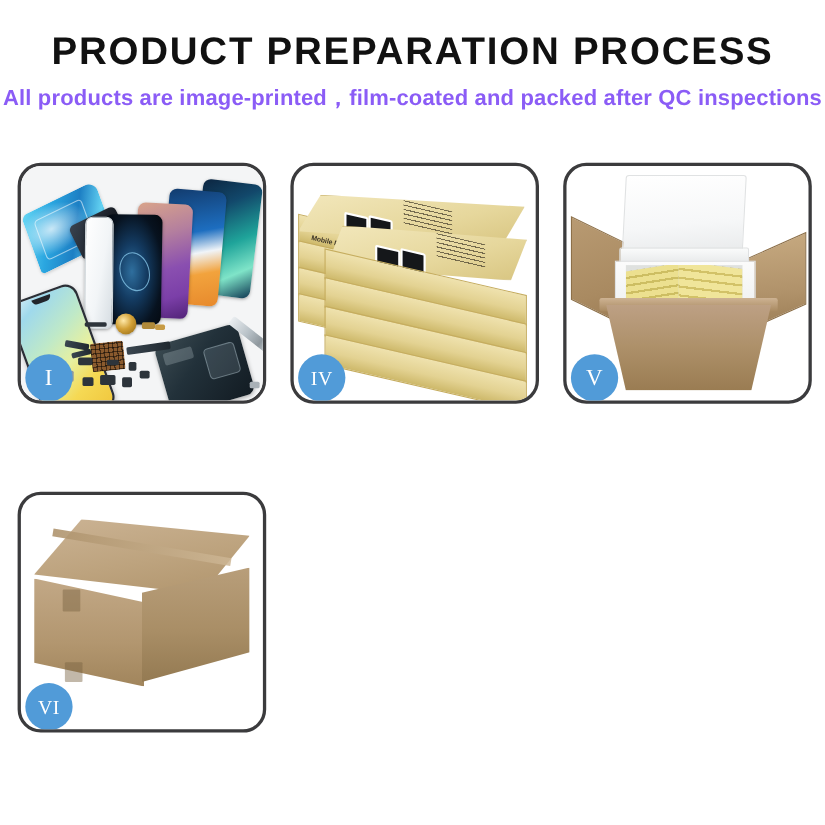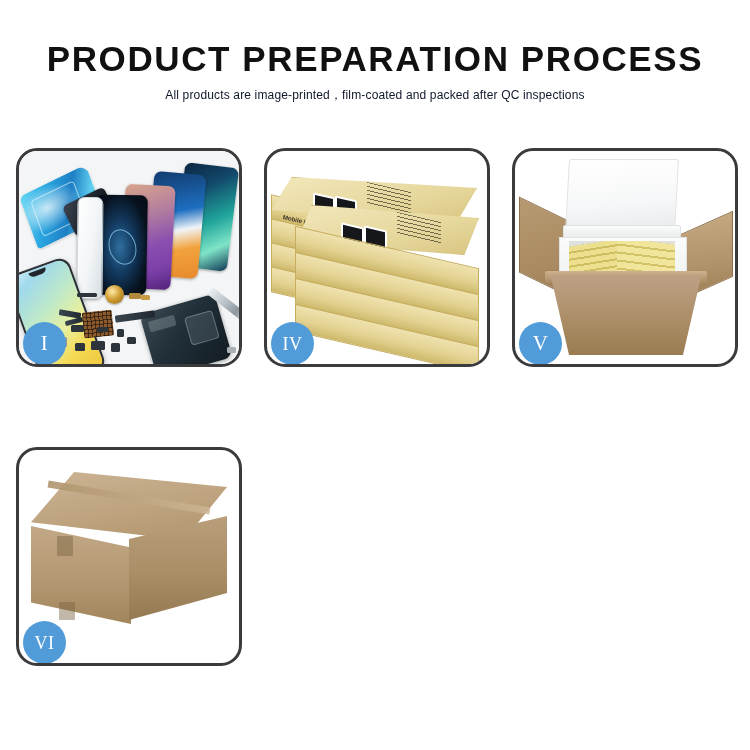--- a/index.html
+++ b/index.html
@@ -17,36 +17,37 @@
 
   
   #header {
     position: absolute;
     left: 0; top: 0;
     width: 750px;
     text-align: center;
   }
   #title {
     margin: 0;
-    padding-top: 40px;
+    padding-top: 28px;
     font-size: 35px;
     font-weight: bold;
     letter-spacing: 1.6px;
     color: #111111;
     font-family: "Liberation Sans", sans-serif;
     line-height: 1.08;
     white-space: nowrap;
   }
   #subtitle {
     margin: 0;
     padding-top: 9px;
-    font-size: 12px;
-    color: #0f172a;
+    font-size: 20px;
+    color: #8b5cf6;
     letter-spacing: 0.15px;
     white-space: nowrap;
+    font-weight: bold;
   }
 
   
   #grid {
     position: absolute;
     left: 16px;
     top: 148px;
     width: 722px;
     height: 537px;
     display: grid;

